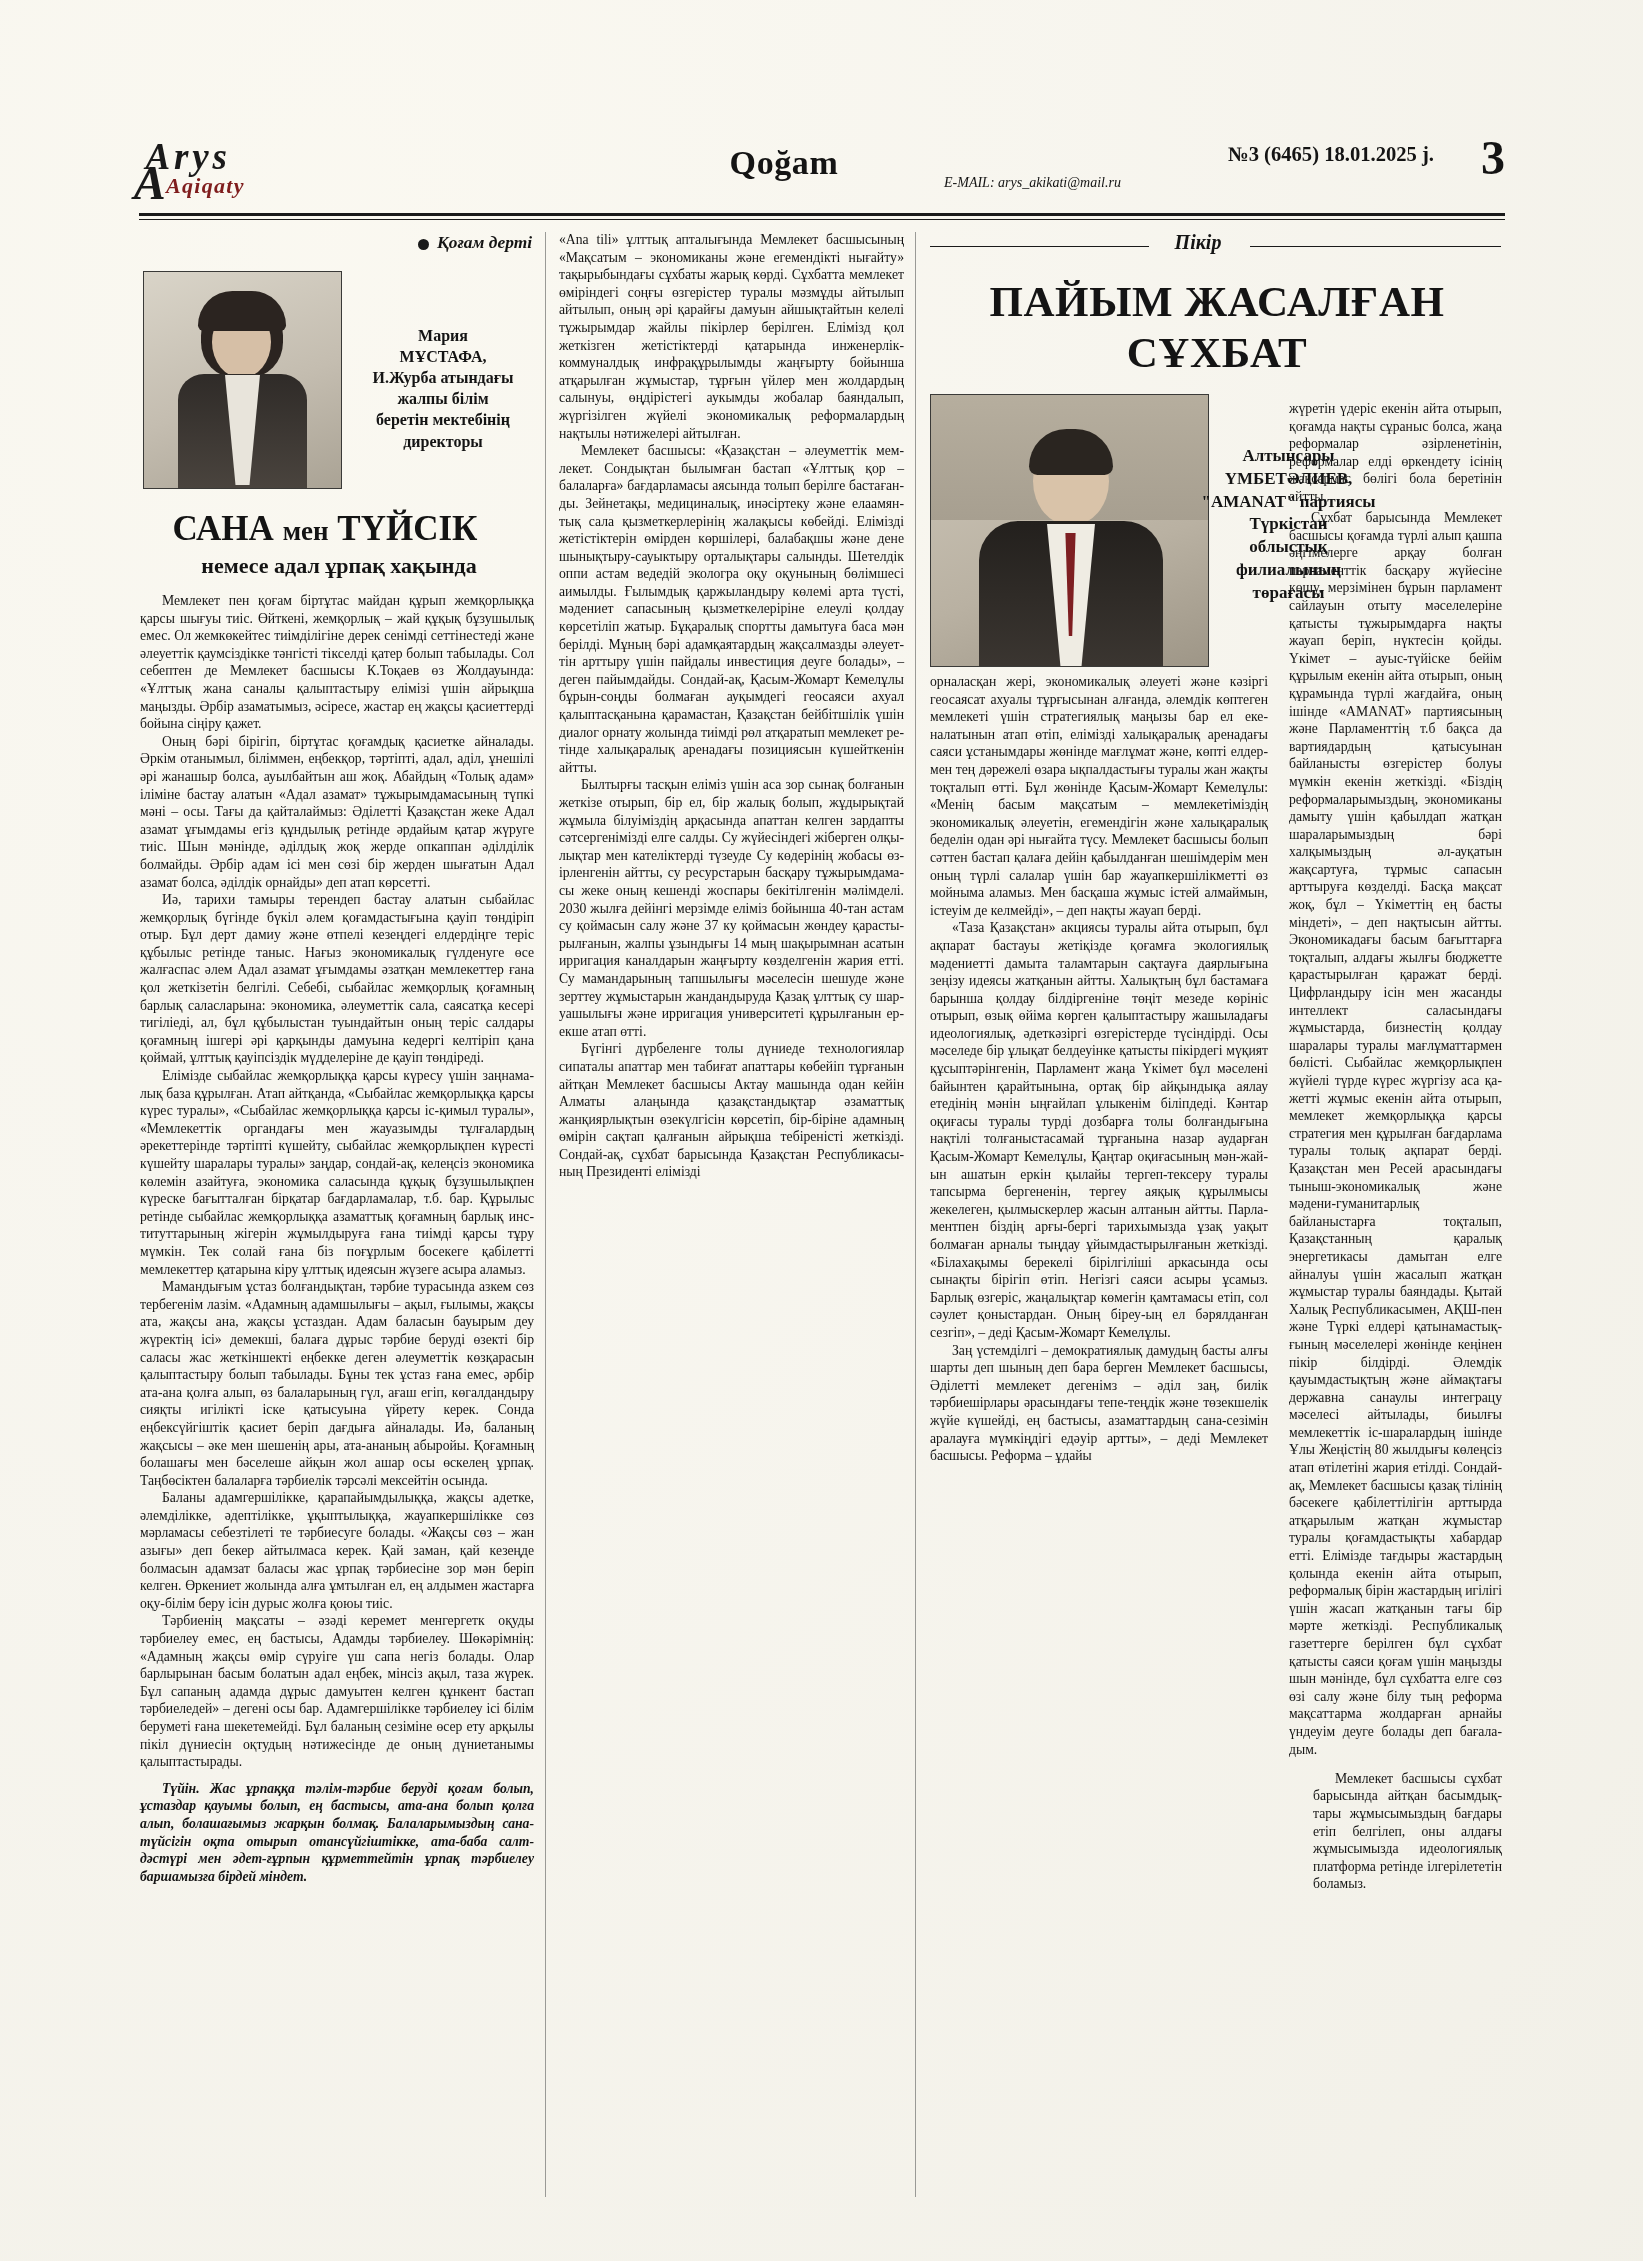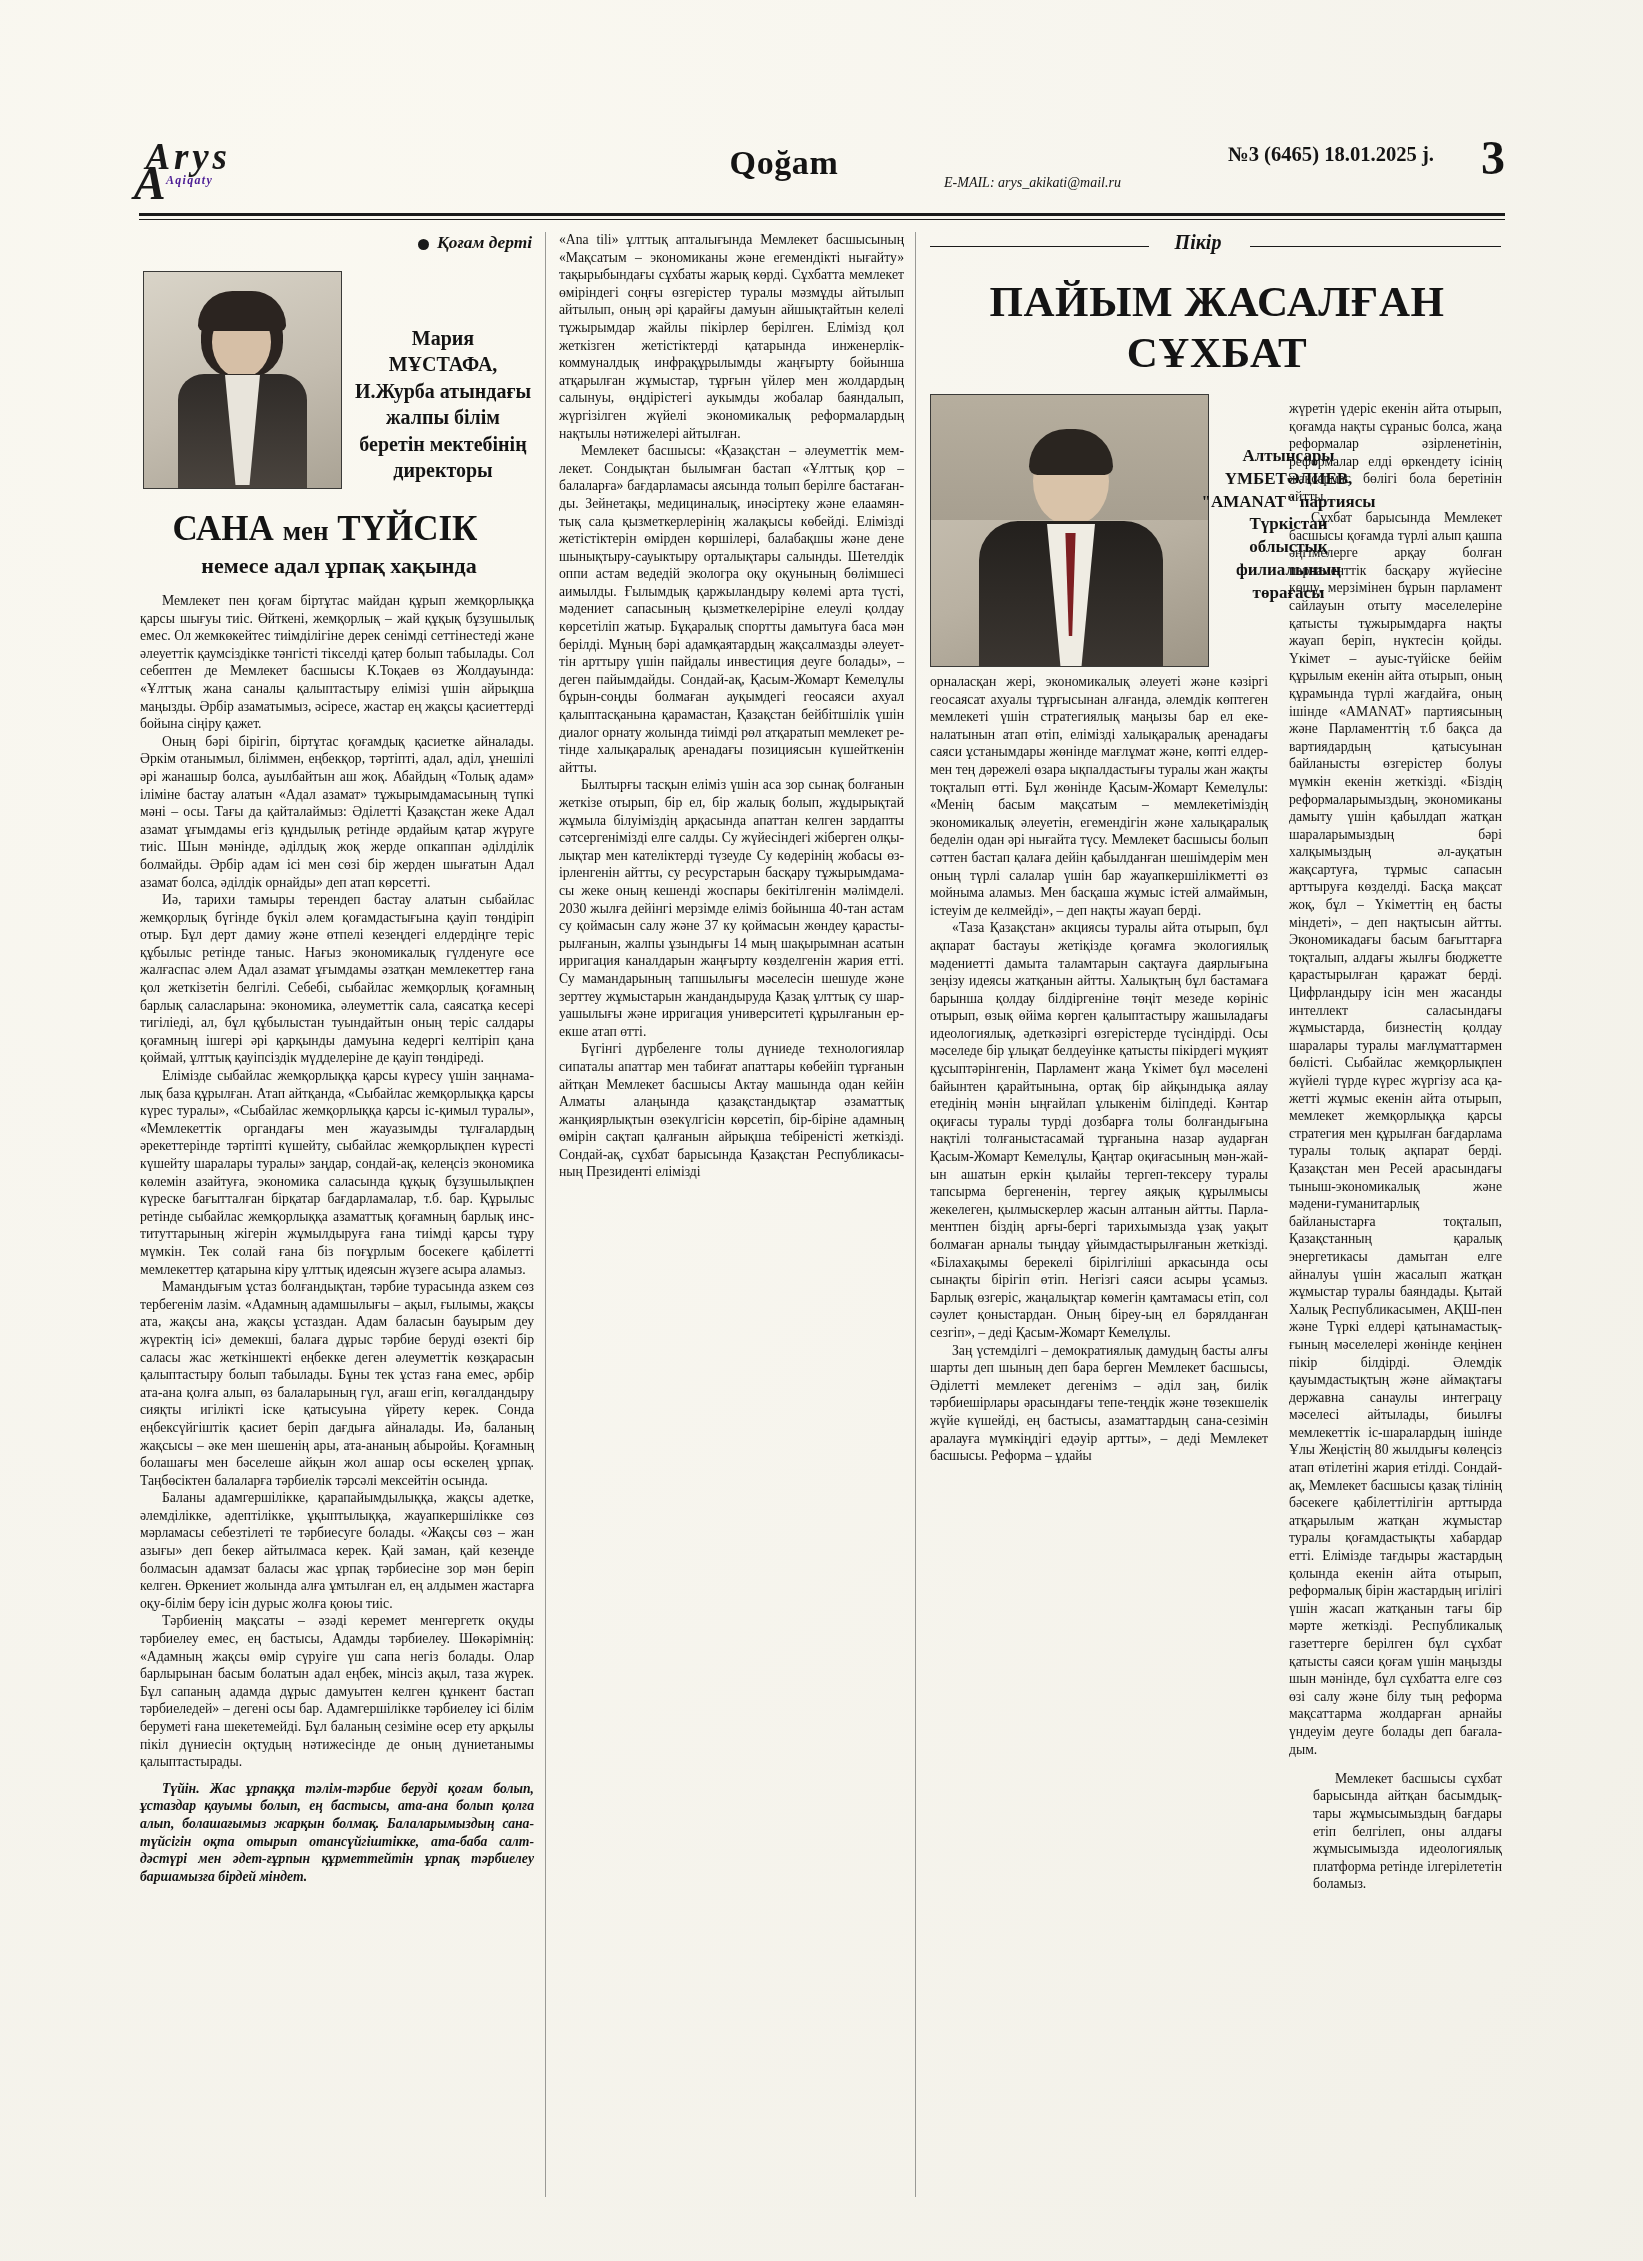--- a/index.html
+++ b/index.html
@@ -32,22 +32,22 @@
     position:absolute;left:0;top:0;width:277px;height:68px;
   }
   .logo .big{
     font-family:"Liberation Serif", serif;
     font-size:37px;font-weight:bold;font-style:italic;
     letter-spacing:3.9px;color:#1a1a1a;
     position:absolute;left:6.4px;top:-3.9px;
   }
   .logo .small{
     font-family:"Liberation Serif", serif;
-    font-size:12px;font-style:italic;font-weight:bold;
-    color:#4c1d95;position:absolute;left:27px;top:34px;letter-spacing:1.3px;
+    font-size:22px;font-style:italic;font-weight:bold;
+    color:#7f1d1d;position:absolute;left:27px;top:34px;letter-spacing:1.3px;
   }
   .logo .bigA{
     position:absolute;left:-5.2px;top:15.5px;
     font-size:48px;font-weight:bold;font-style:italic;color:#1a1a1a;
     font-family:"Liberation Serif", serif;
   }
   .section-title{
     position:absolute;left:445px;top:5.2px;width:400px;text-align:center;
     font-size:34px;font-weight:bold;font-family:"Liberation Serif", serif;
     letter-spacing:0.6px;
@@ -89,21 +89,21 @@
     position:absolute;inset:0;
     background:linear-gradient(180deg,#cfc9bd 0%, #bdb6a9 50%, #a8a093 100%);
   }
   
   .p-head{position:absolute;border-radius:50%;background:#d6bfa6;}
   .p-hair{position:absolute;border-radius:50% 50% 42% 42%;background:#2b2420;}
   .p-body{position:absolute;border-radius:26px 26px 0 0;}
   .p-bg{position:absolute;inset:0;}
 
   .caption{
-    position:absolute;font-size:20px;font-weight:bold;text-align:center;line-height:1.32;
+    position:absolute;font-size:16px;font-weight:bold;text-align:center;line-height:1.32;
   }
   .headline1{
     position:absolute;text-align:center;font-weight:bold;
     font-size:35px;letter-spacing:0px;
   }
   .subhead1{
     position:absolute;text-align:center;font-weight:bold;font-size:22px;
   }
   .body-col{
     position:absolute;

